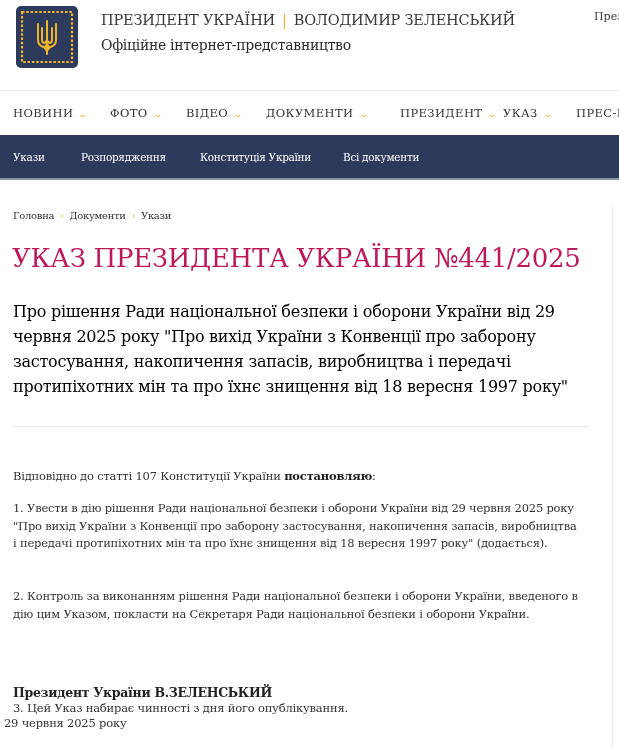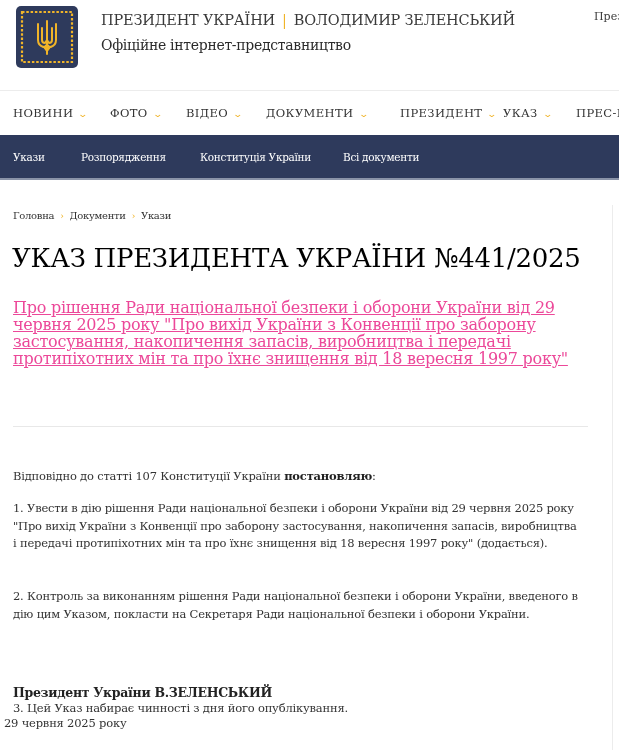--- a/index.html
+++ b/index.html
@@ -19,23 +19,23 @@
   .main-nav .chev { color: #f0b429; font-size: 9px; margin-left: 6px; display: inline-block; transform: scaleX(1.4); }
 
   .sub-nav { position: absolute; left: 0; top: 135px; width: 619px; height: 45px; background: #2e3a5c; border-bottom: 2px solid #8a93a8; }
   .sub-nav .item { position: absolute; top: 16px; font-size: 10.5px; color: #ffffff; white-space: nowrap; letter-spacing: -0.3px; }
 
   .right-rule { position: absolute; left: 612px; top: 205px; width: 1px; height: 545px; background: #ececec; }
 
   .breadcrumb { position: absolute; left: 13px; top: 210px; font-size: 10px; color: #333; white-space: nowrap; letter-spacing: -0.3px; }
   .breadcrumb .sep { color: #f0b429; margin: 0 6px; font-size: 9px; }
 
-  .page-title { position: absolute; left: 12px; top: 243px; font-size: 26px; color: #000000; white-space: nowrap; letter-spacing: -0.3px; font-weight: normal; }
+  .page-title { position: absolute; left: 12px; top: 243px; font-size: 26px; color: #be185d; white-space: nowrap; letter-spacing: -0.3px; font-weight: normal; }
 
-  .subtitle { position: absolute; left: 13px; top: 299px; width: 585px; font-size: 16px; line-height: 17px; color: #ec4899; letter-spacing: -0.25px; text-decoration: underline; }
+  .subtitle { position: absolute; left: 13px; top: 299px; width: 585px; font-size: 16px; line-height: 25px; color: #000000; letter-spacing: -0.25px; }
 
   .divider { position: absolute; left: 13px; top: 426px; width: 575px; height: 1px; background: #e8e8e8; }
 
   .body-text { position: absolute; left: 13px; width: 570px; font-size: 11.5px; line-height: 17.5px; color: #333; letter-spacing: -0.2px; }
   .body-text b { color: #222; text-align: right; }
   .p-intro { top: 468px; }
   .p1 { top: 500px; }
   .p2 { top: 588px; }
   .p3 { top: 656px; margin-top: 44px; }
   .signature { position: absolute; left: 13px; top: 685px; font-size: 12.5px; font-weight: bold; color: #222; letter-spacing: -0.3px; white-space: nowrap; text-align: center; }

